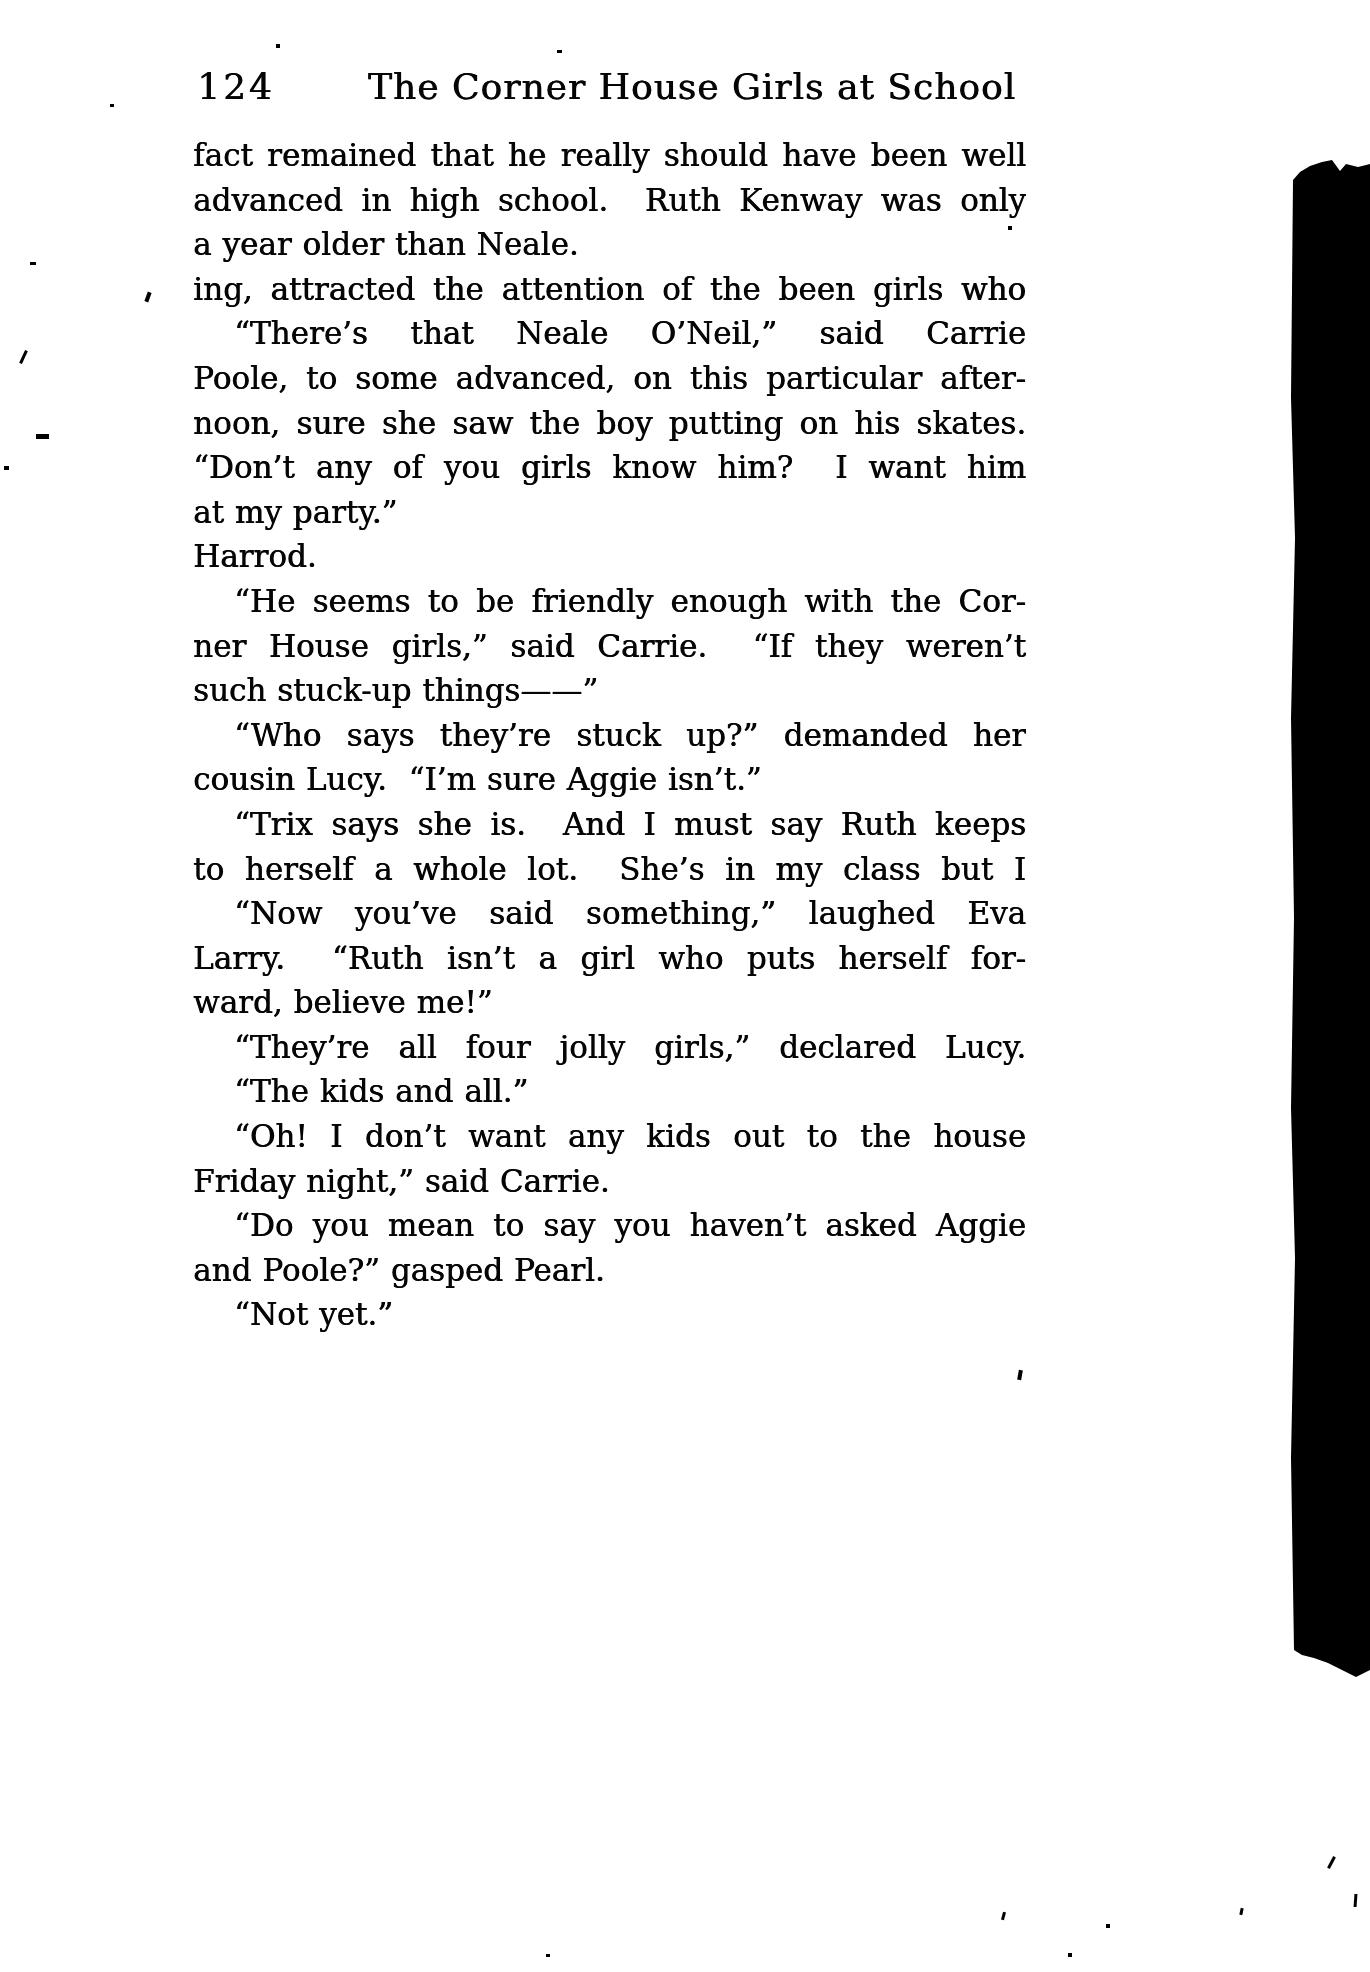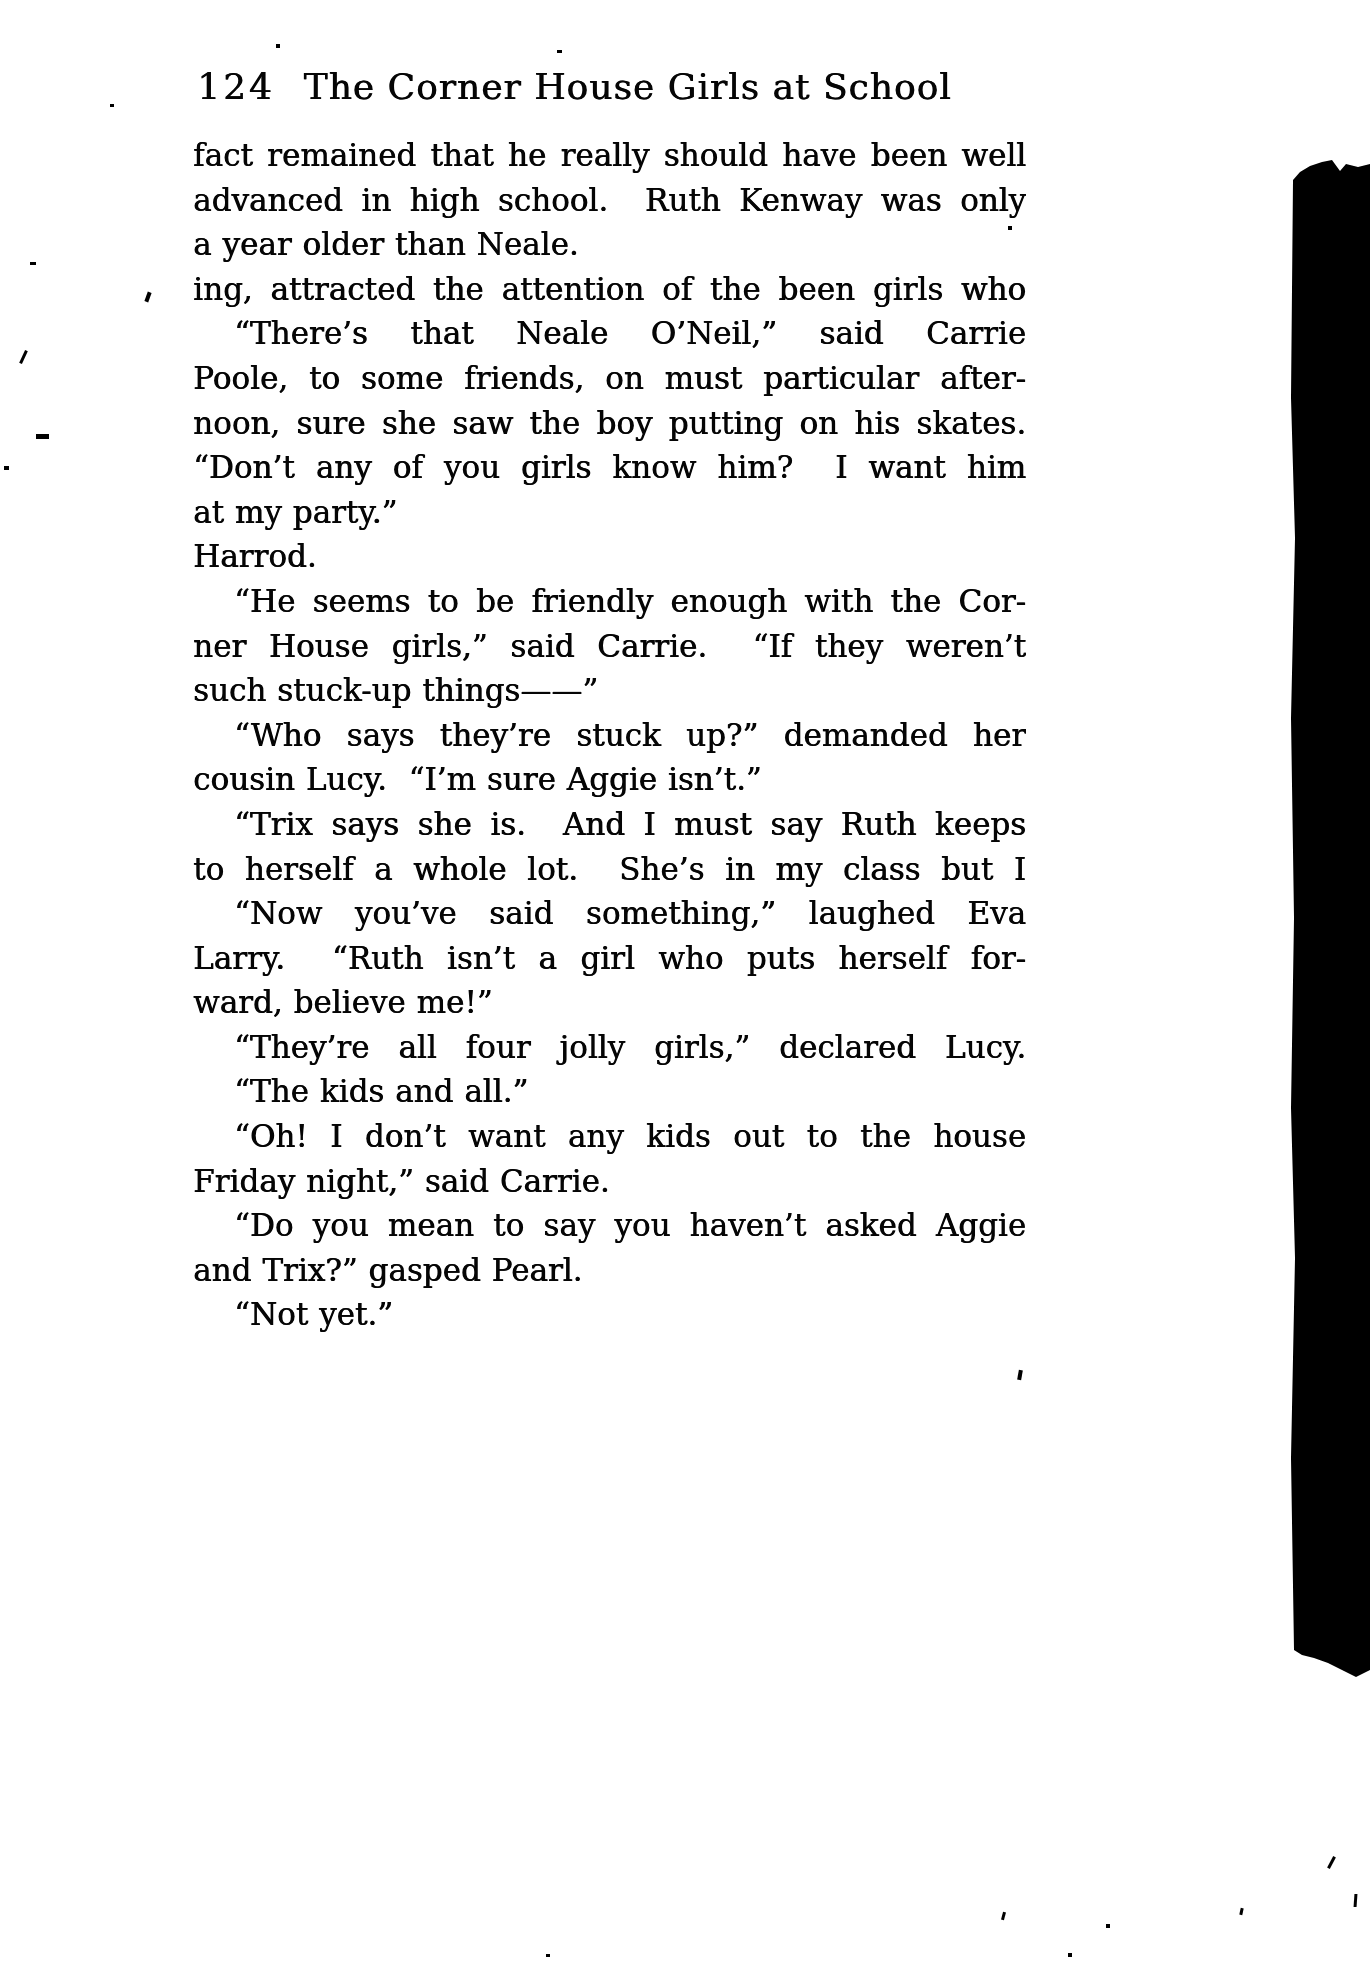--- a/index.html
+++ b/index.html
@@ -14,21 +14,21 @@
   .page { position:absolute; inset:0;padding-left:20px; }
 
   
   .running-header {
     position:absolute; left:183px; top:62px; width:833px; height:50px;
     font-size:36px; line-height:50px;
     text-shadow:0.7px 0 currentColor;
     white-space:nowrap;
   }
   .page-number { position:absolute; left:14px; top:0; letter-spacing:3px; }
-  .running-title { display:block; text-align:center; padding-left:56px; letter-spacing:1px; }
+  .running-title { display:block; text-align:right; padding-left:56px; letter-spacing:1px; }
 
   
   .text-column {
     position:absolute; left:183px; top:133px; width:833px;margin-left:10px;
   }
   .line {
     height:44.6px; line-height:44.6px;
     font-size:31px;
     text-align:justify; text-align-last:left;
     overflow:hidden;
@@ -78,41 +78,41 @@
     <span class="page-number">124</span>
     <span class="running-title">The Corner House Girls at School</span>
   </header>
 
   <main class="text-column">
       <div class="line just">fact remained that he really should have been well</div>
       <div class="line just">advanced in high school.&nbsp; Ruth Kenway was only</div>
       <div class="line">a year older than Neale.</div>
       <div class="line just">ing, attracted the attention of the been girls who</div>
       <div class="line just ind">“There’s that Neale O’Neil,” said Carrie</div>
-      <div class="line just">Poole, to some friends, on must particular after-</div>
+      <div class="line just">Poole, to some advanced, on this particular after-</div>
       <div class="line just">noon, sure she saw the boy putting on his skates.</div>
       <div class="line just">“Don’t any of you girls know him?&nbsp; I want him</div>
       <div class="line">at my party.”</div>
       <div class="line">Harrod.</div>
       <div class="line just ind">“He seems to be friendly enough with the Cor-</div>
       <div class="line just">ner House girls,” said Carrie.&nbsp; “If they weren’t</div>
       <div class="line">such stuck-up things——”</div>
       <div class="line just ind">“Who says they’re stuck up?” demanded her</div>
       <div class="line">cousin Lucy.&nbsp; “I’m sure Aggie isn’t.”</div>
       <div class="line just ind">“Trix says she is.&nbsp; And I must say Ruth keeps</div>
       <div class="line just">to herself a whole lot.&nbsp; She’s in my class but I</div>
       <div class="line just ind">“Now you’ve said something,” laughed Eva</div>
       <div class="line just">Larry.&nbsp; “Ruth isn’t a girl who puts herself for-</div>
       <div class="line">ward, believe me!”</div>
       <div class="line just ind">“They’re all four jolly girls,” declared Lucy.</div>
       <div class="line ind">“The kids and all.”</div>
       <div class="line just ind">“Oh! I don’t want any kids out to the house</div>
       <div class="line">Friday night,” said Carrie.</div>
       <div class="line just ind">“Do you mean to say you haven’t asked Aggie</div>
-      <div class="line">and Trix?” gasped Pearl.</div>
+      <div class="line">and Poole?” gasped Pearl.</div>
       <div class="line ind">“Not yet.”</div>
     </main>
 
   <div class="scan-band"></div>
 
   <div class="speck sp1"></div>
   <div class="speck sp2"></div>
   <div class="speck sp3"></div>
   <div class="speck sp4"></div>
   <div class="speck sp5"></div>

